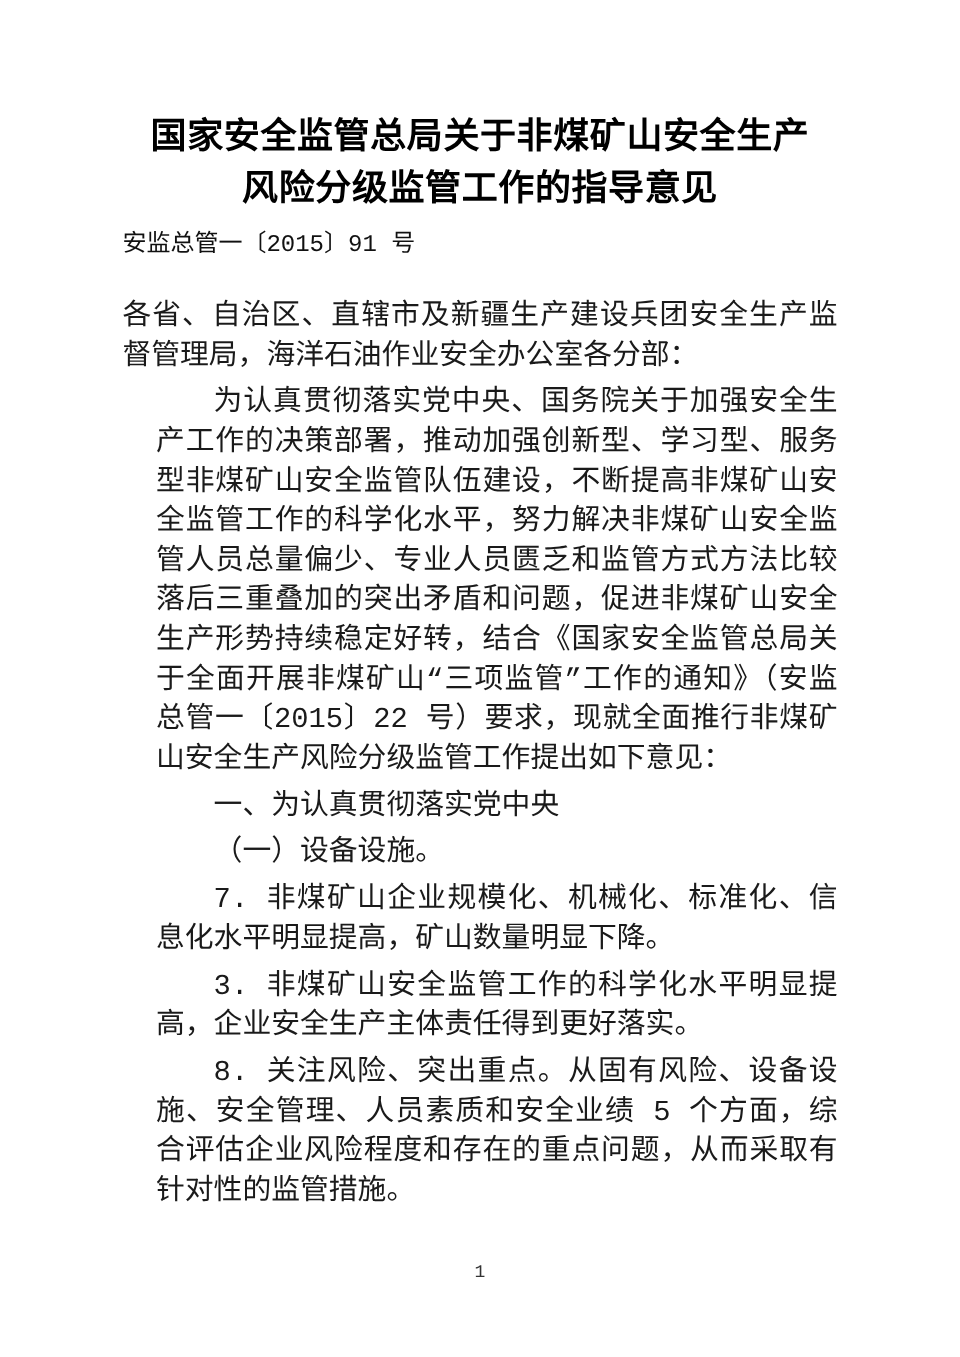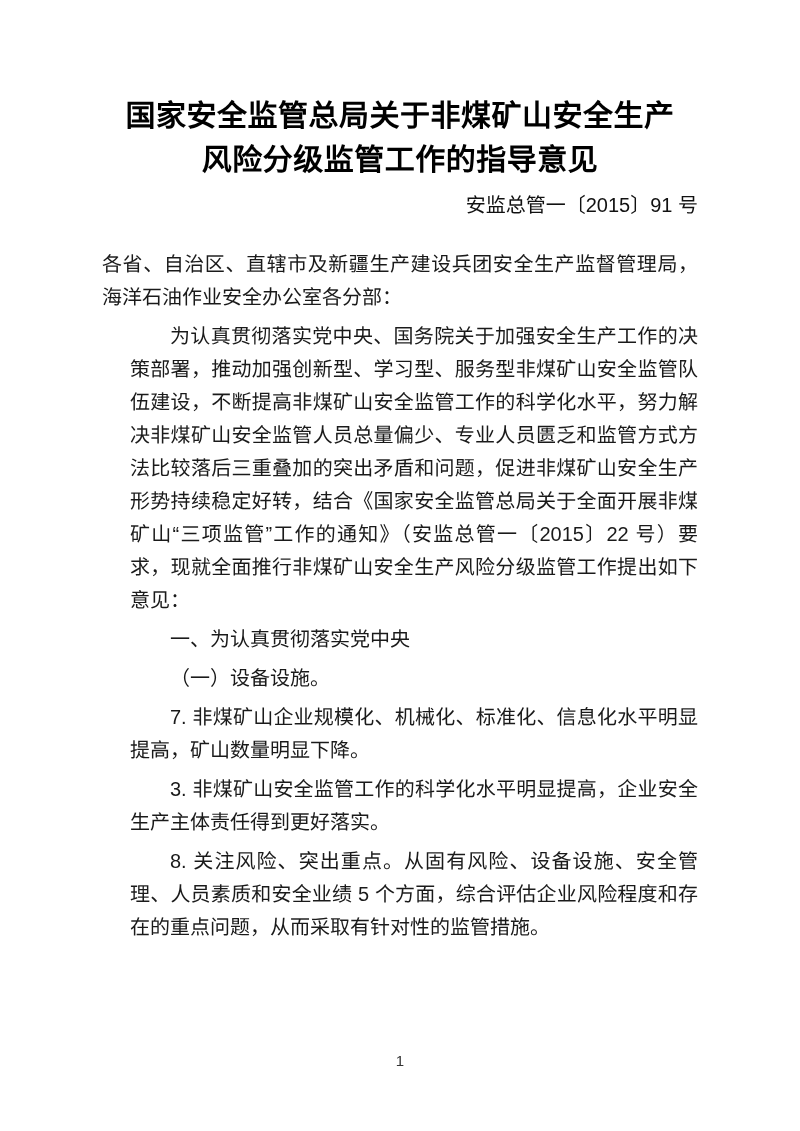--- a/index.html
+++ b/index.html
@@ -8,50 +8,50 @@
     padding: 0;
     background: #ffffff;
   }
   .page {
     position: relative;
     width: 800px;
     height: 1131px;
     margin: 0 auto;
     background: #ffffff;
     color: #1a1a1a;
-    font-family: Liberation Sans, sans-serif;
+    font-family: Liberation Mono, monospace;
     overflow: hidden;
     box-sizing: border-box;
   }
   .content {
     padding: 94px 102px 0 102px;
   }
   .doc-title {
     margin: 0;
     text-align: center;
     font-size: 30px;
     font-weight: bold;
     line-height: 44px;
     color: #000000;
     letter-spacing: 0.5px;
   }
   .doc-number {
     margin: 6px 0 0 0;
-    text-align: right;
+    text-align: left;
     font-size: 20px;
     line-height: 34px;
     font-weight: normal;
     color: #111111;
   }
   .body-text {
     margin-top: 26px;
   }
   .body-text p {
     margin: 0 0 6px 0;
-    font-size: 20px;
+    font-size: 24px;
     line-height: 33px;
     text-align: justify;
     color: #1a1a1a;
   }
   .body-text p.indent {
     text-indent: 2em;
     margin-left: 28px;
   }
   .body-text p.no-indent {
     text-indent: 0;

